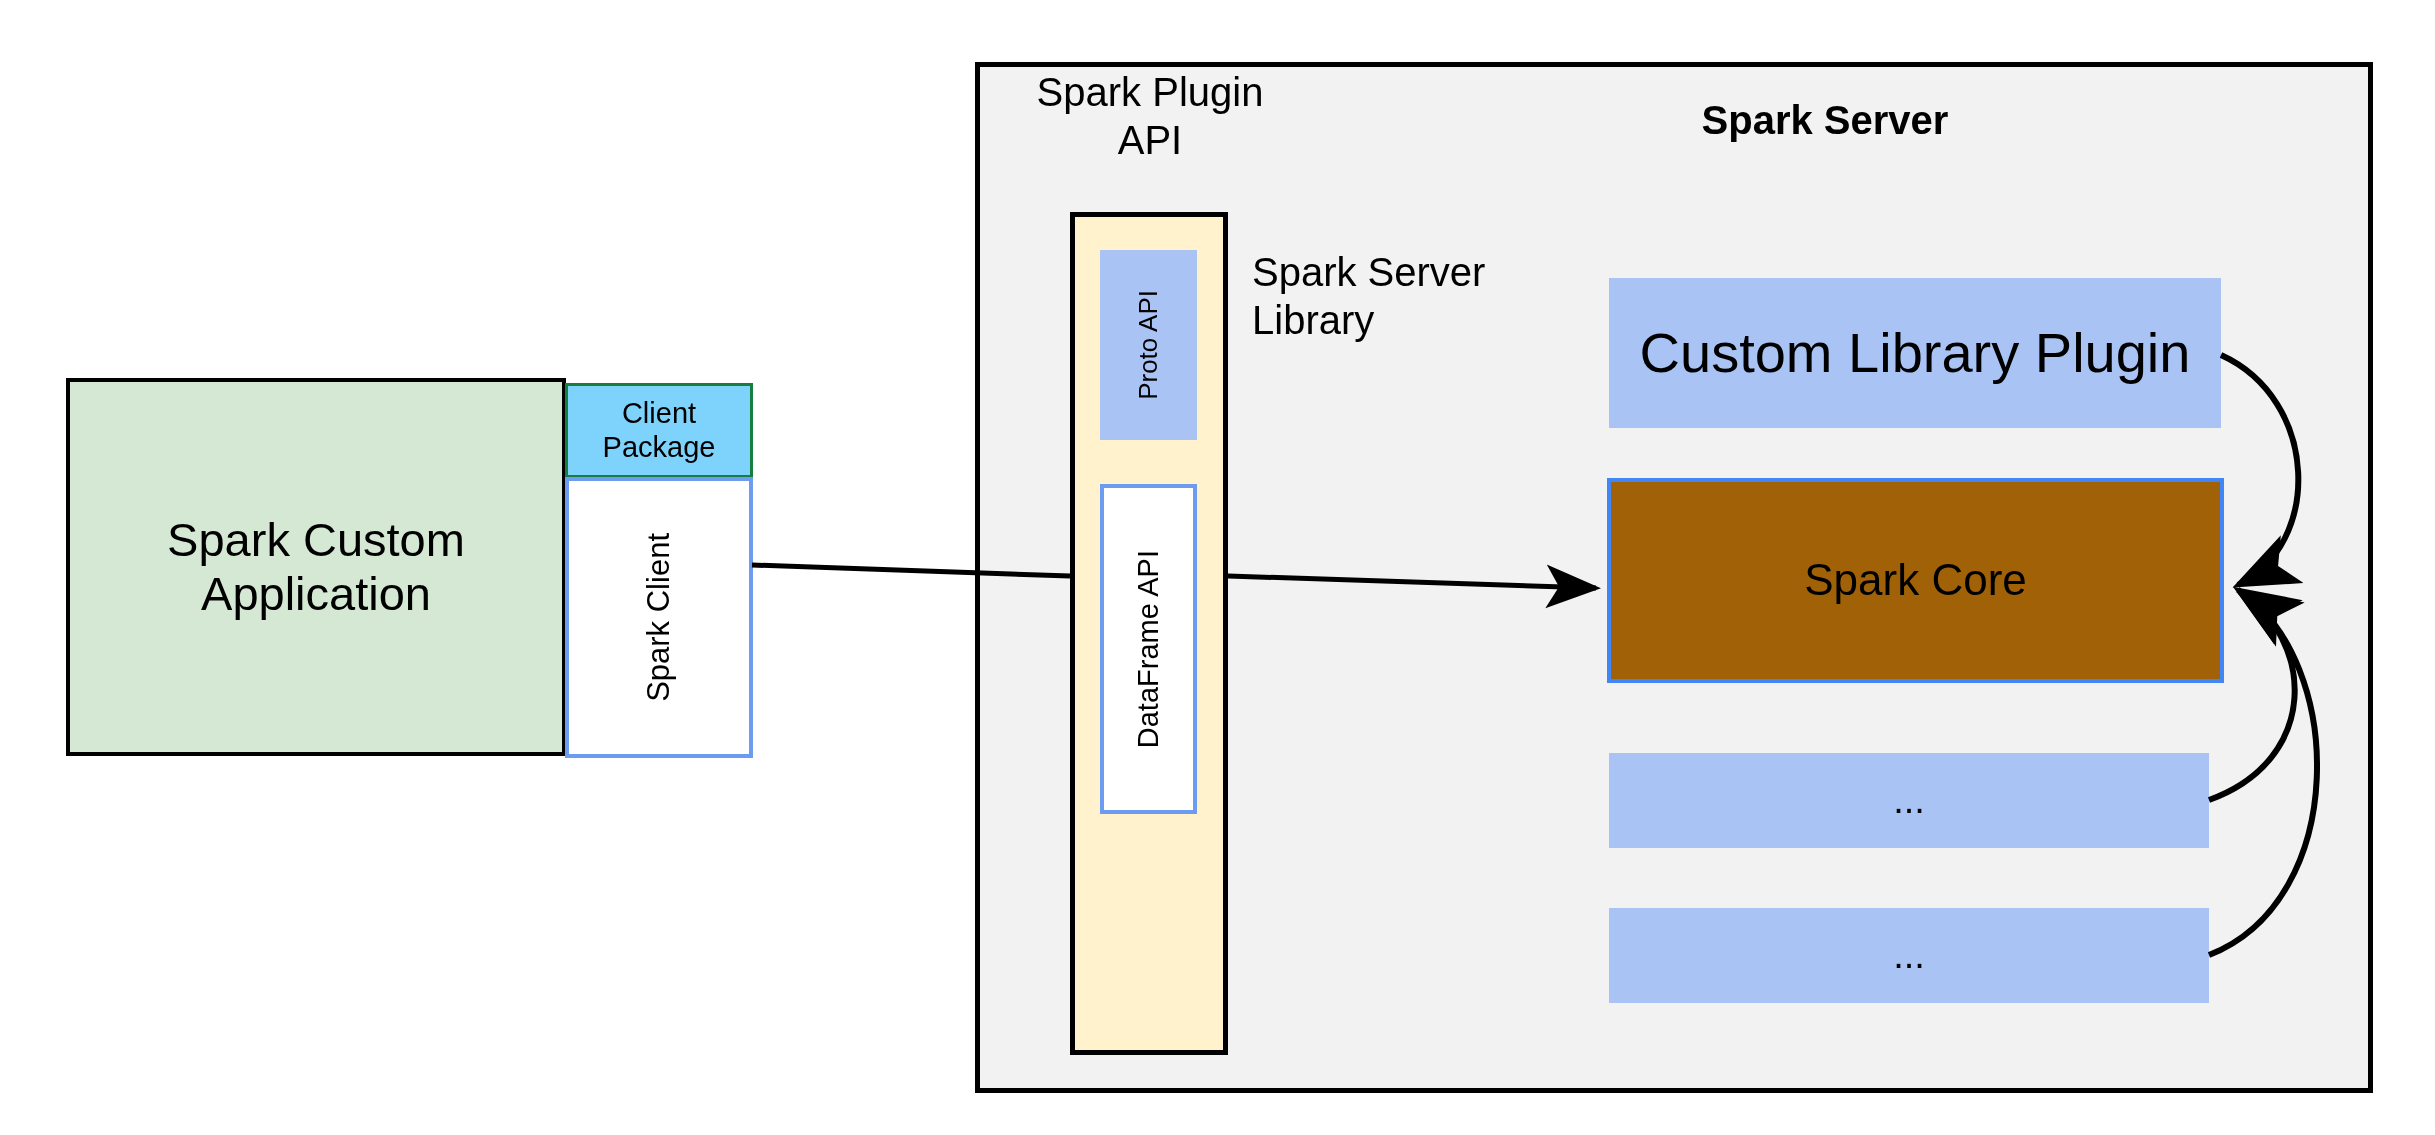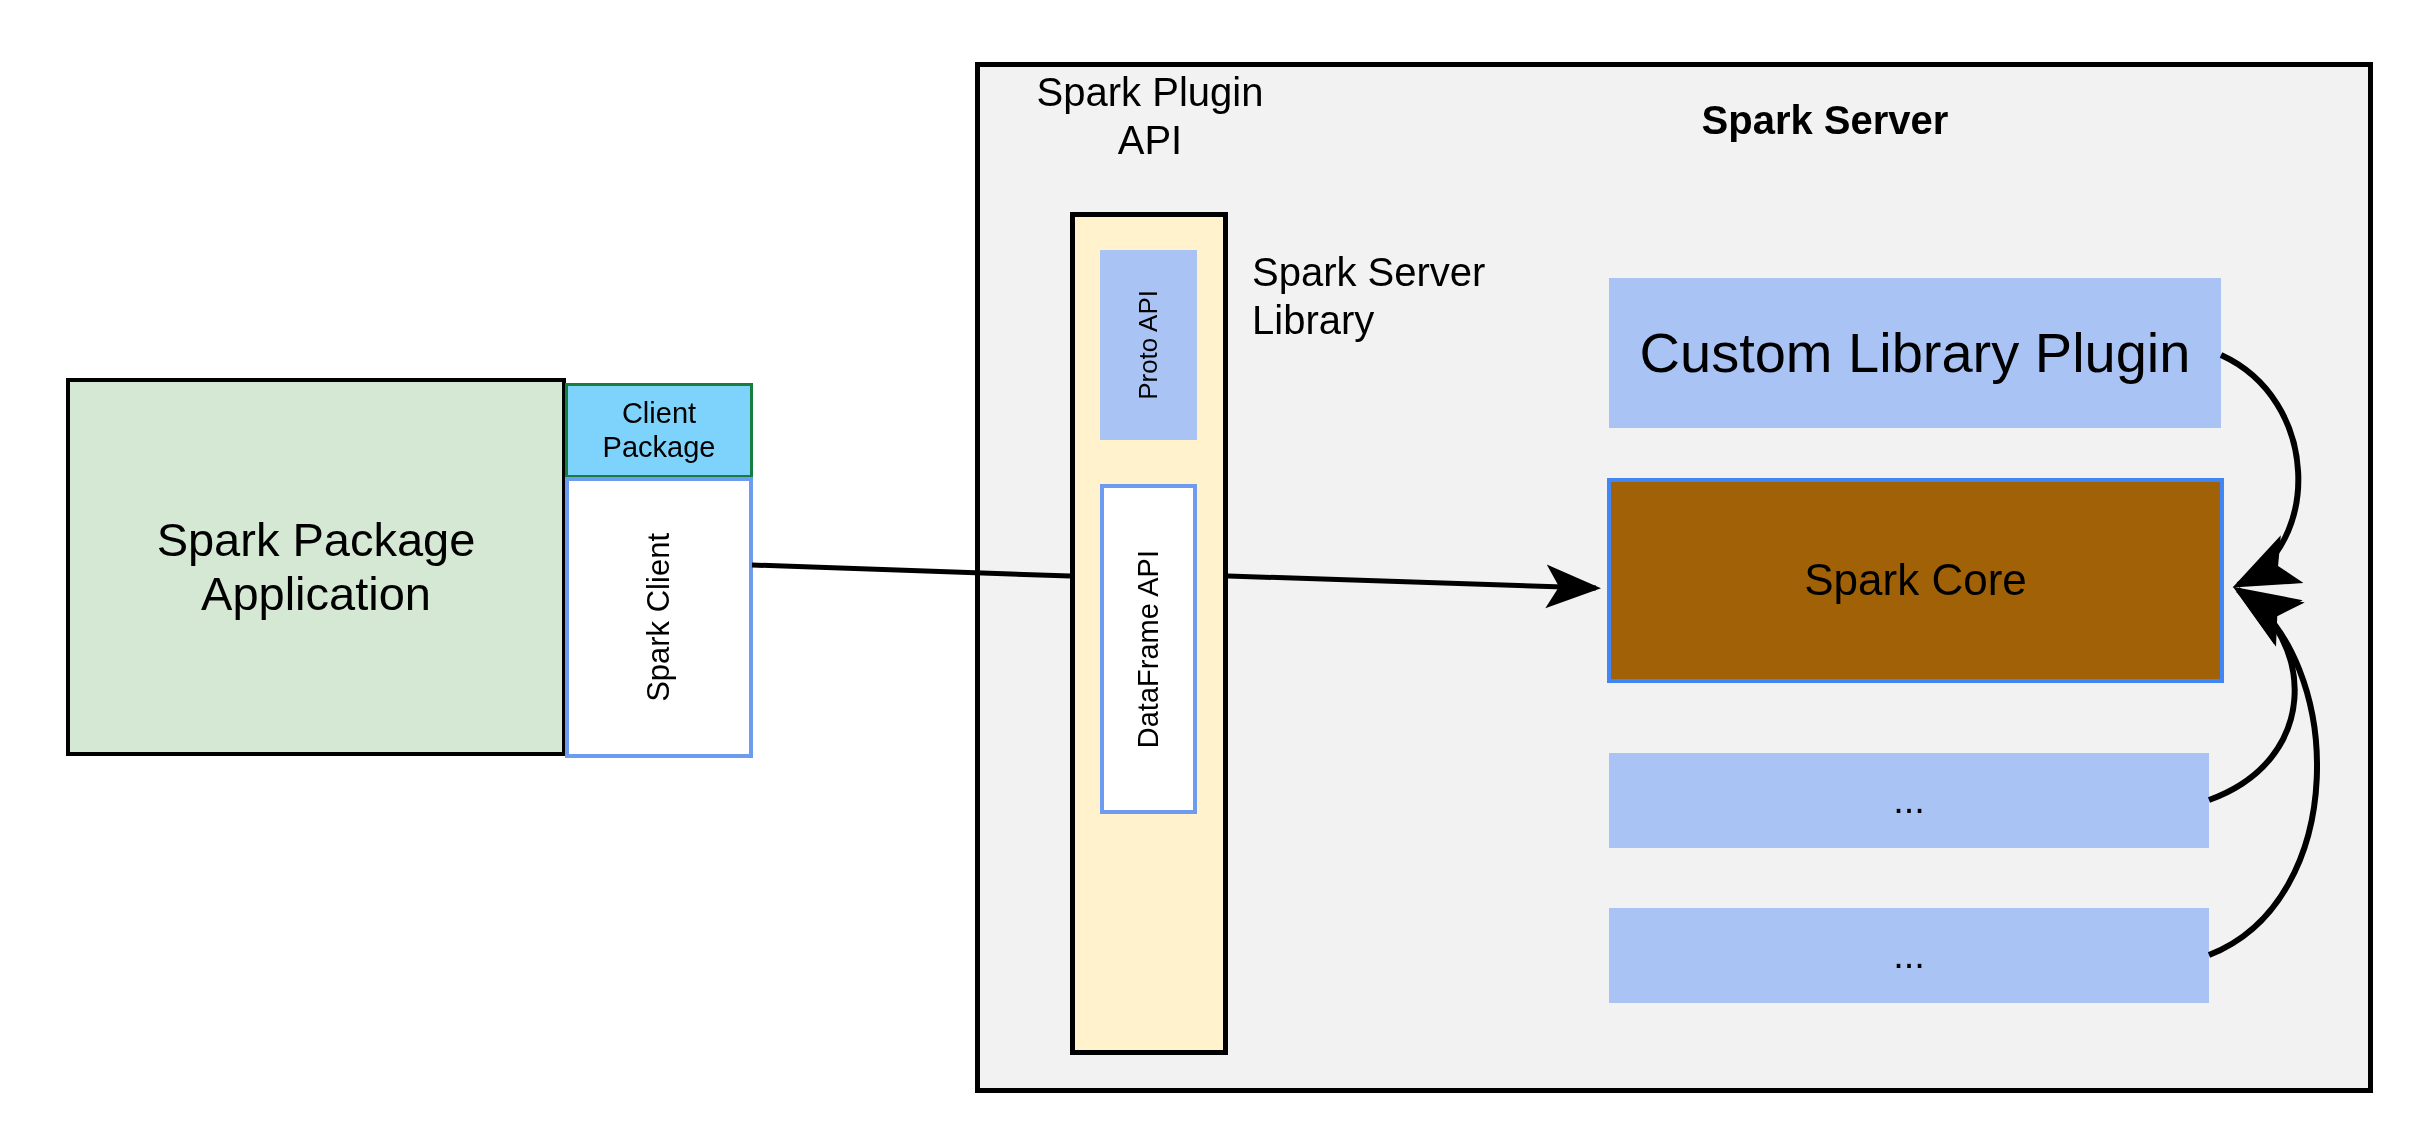--- a/index.html
+++ b/index.html
@@ -163,21 +163,21 @@
     pointer-events: none;
   }
 </style>
 </head>
 <body>
 
 <div id="canvas">
 
   <div class="box" id="server-panel"></div>
 
-  <div class="box" id="client-app">Spark Package
+  <div class="box" id="client-app">Spark Custom
 Application</div>
 
   <div class="box" id="client-package">Client
 Package</div>
 
   <div class="box" id="spark-client">
     <span class="vert-text">Spark Client</span>
   </div>
 
   <div class="plain-label" id="connect-api-label">Spark Plugin

